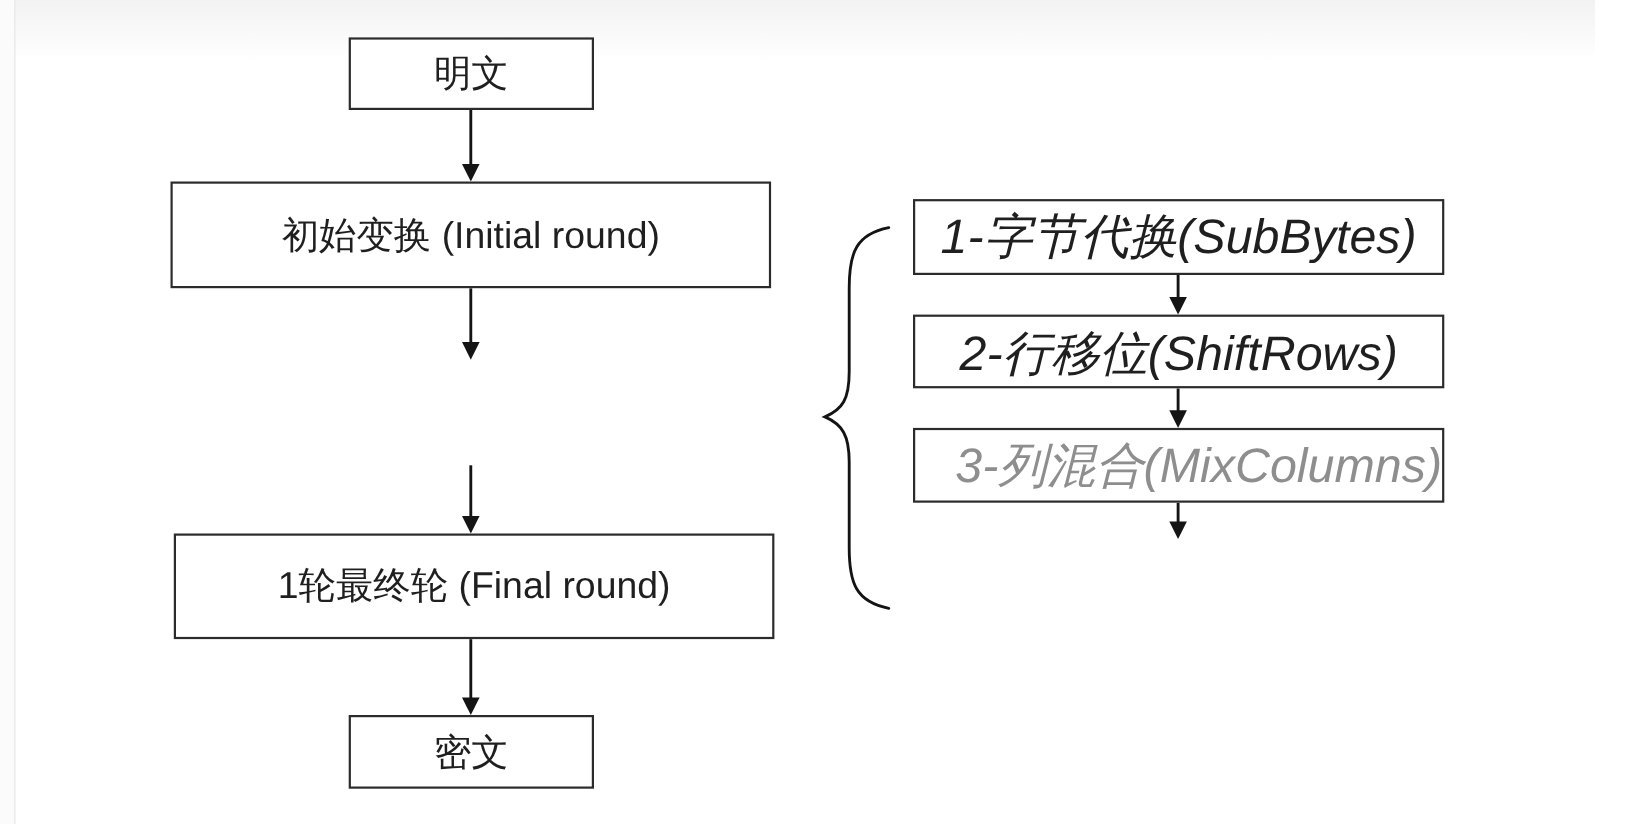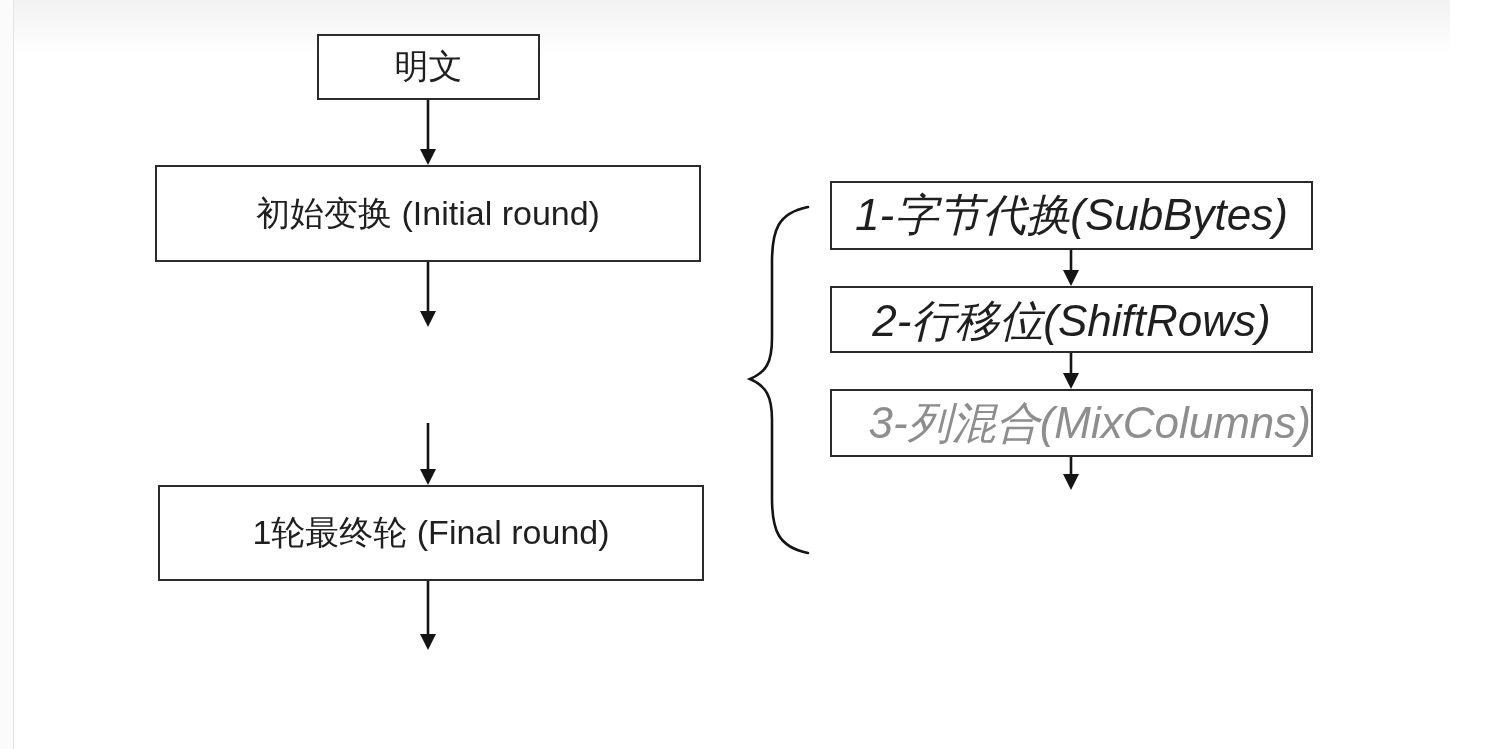--- a/index.html
+++ b/index.html
@@ -114,20 +114,23 @@
 
   <div class="node main-node n-plaintext">
     <span>明文</span>
   </div>
   <div class="node main-node n-initial">
     <span>初始变换 (Initial round)</span>
   </div>
   <div class="node main-node n-final">
     <span>1轮最终轮 (Final round)</span>
   </div>
+  <div class="node main-node n-ciphertext">
+    <span>密文</span>
+  </div>
 
   <div class="node step-node s-1">
     <span>1-字节代换(SubBytes)</span>
   </div>
   <div class="node step-node s-2">
     <span>2-行移位(ShiftRows)</span>
   </div>
   <div class="node step-node s-3 muted">
     <span>3-列混合(MixColumns)</span>
   </div>

